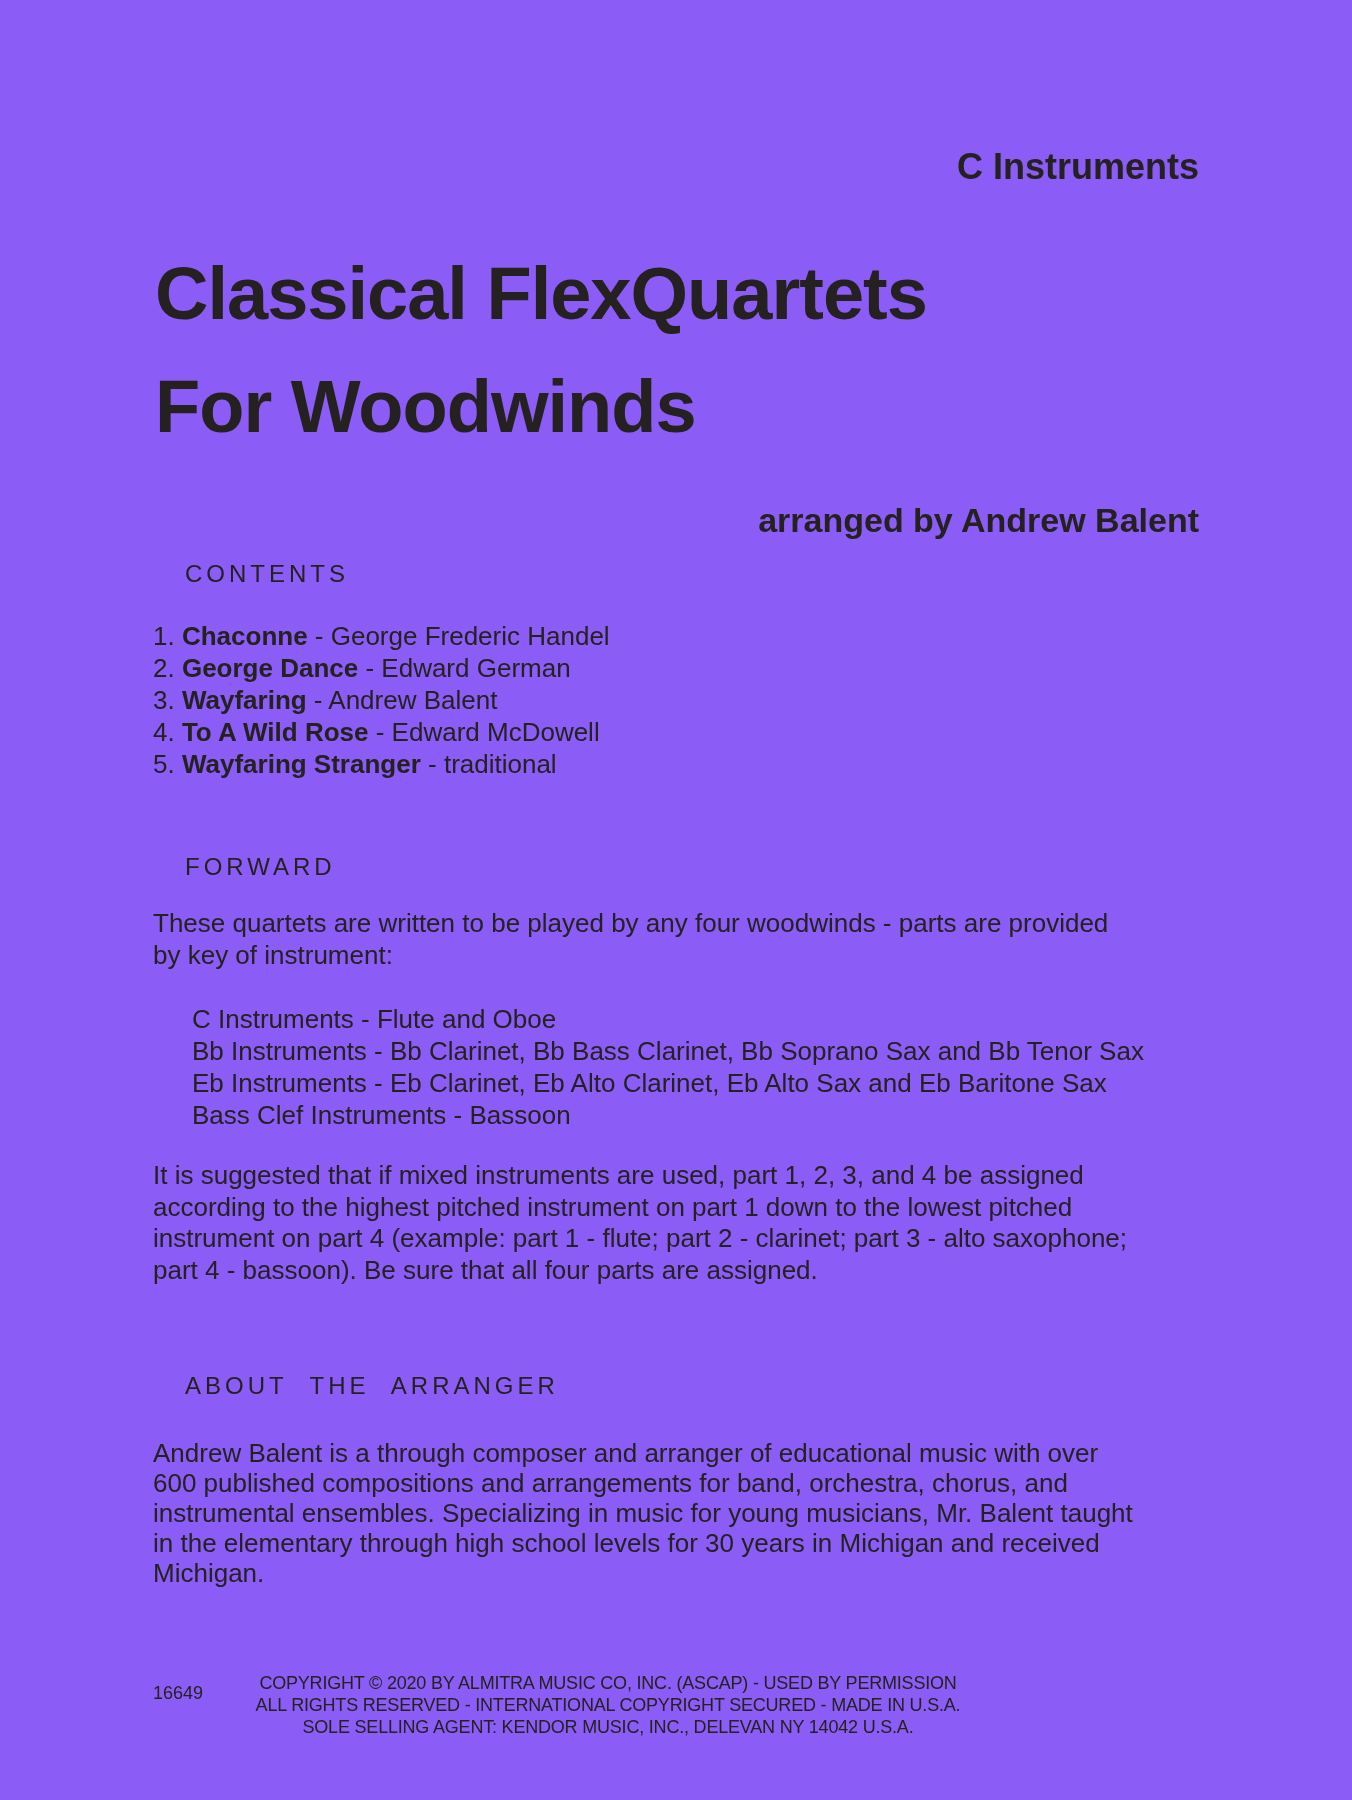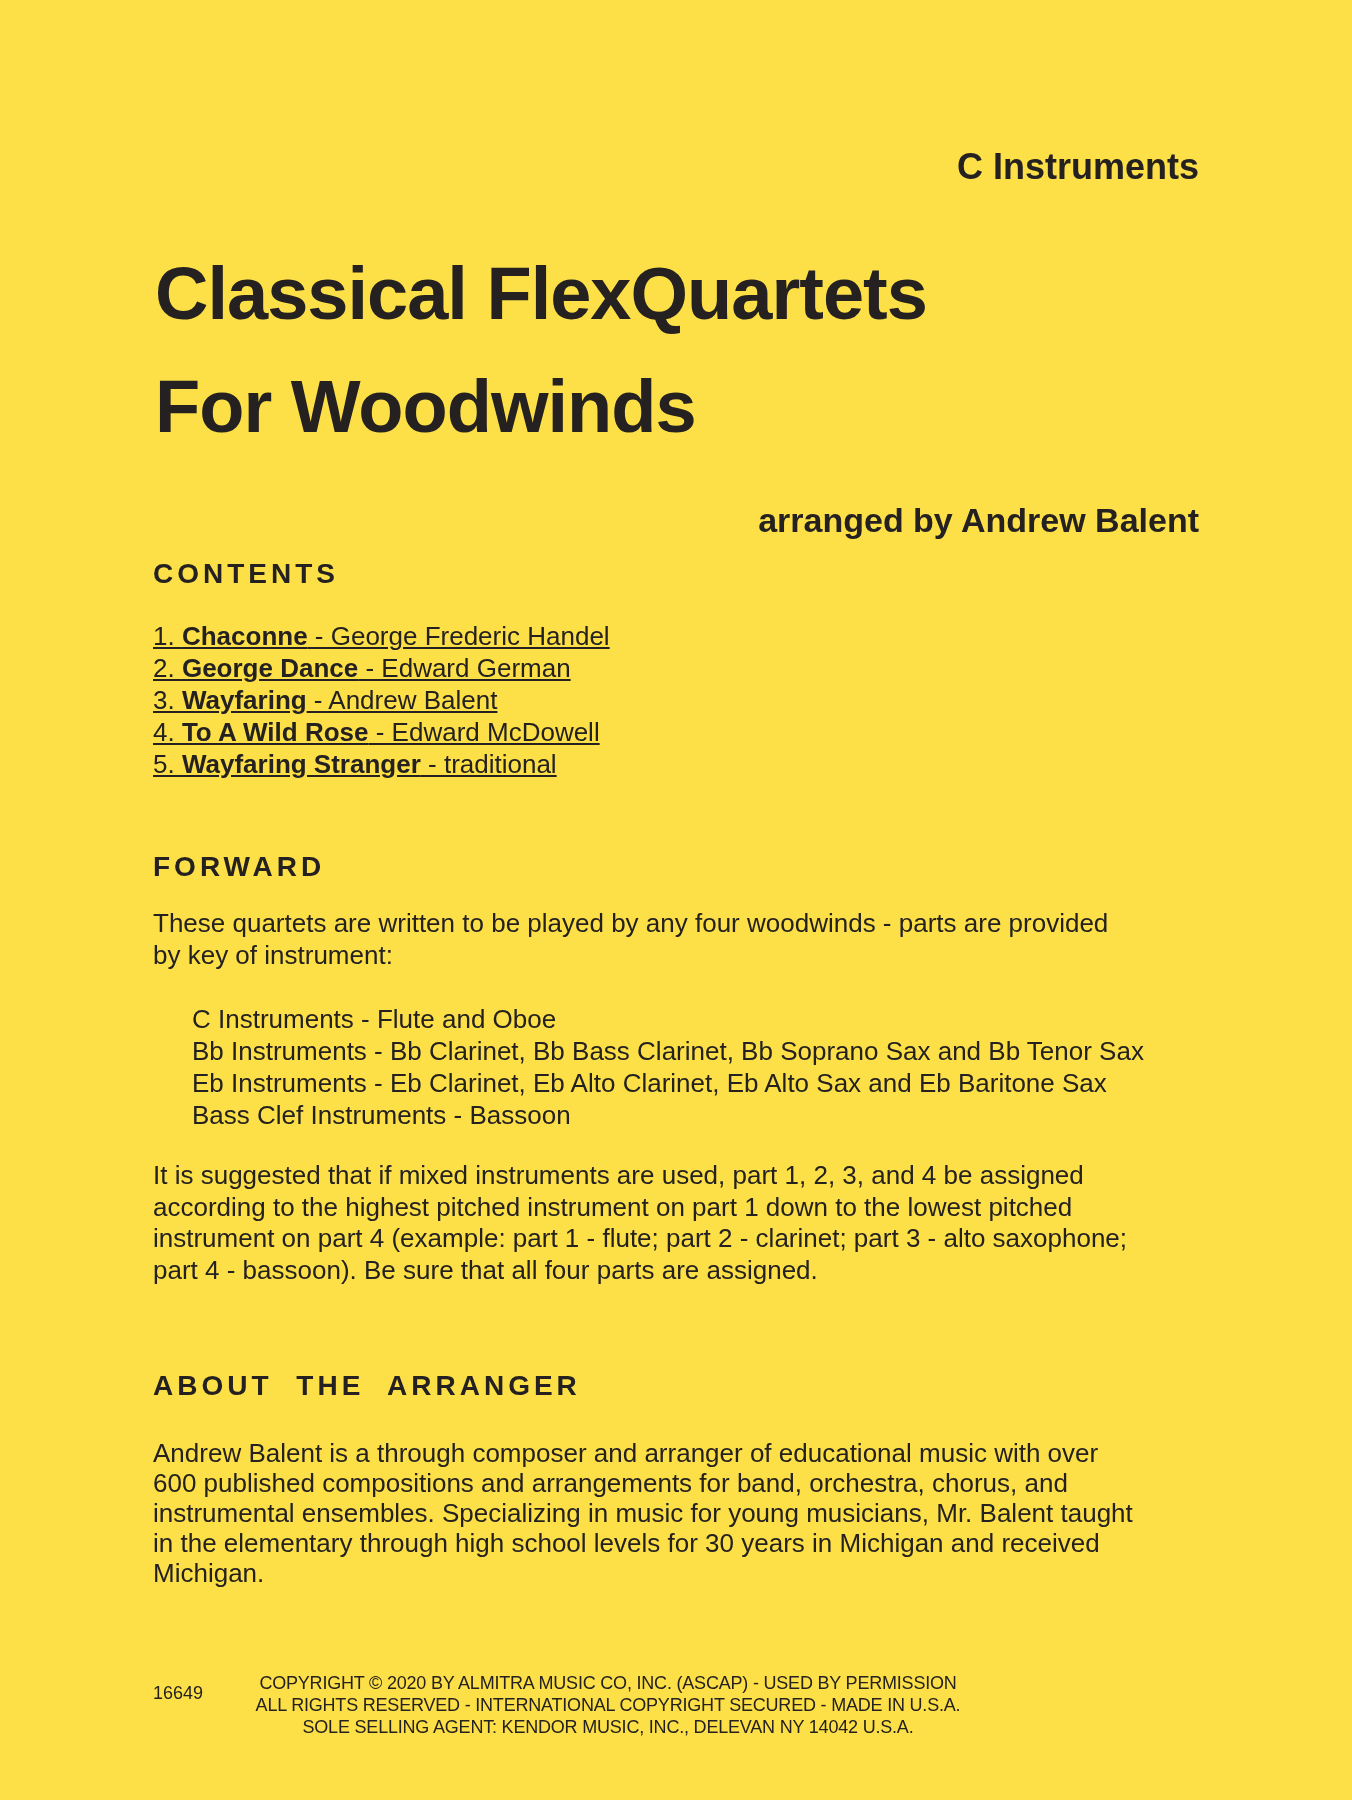--- a/index.html
+++ b/index.html
@@ -1,20 +1,20 @@
 <!DOCTYPE html>
 <html><head>
 <meta charset="utf-8">
 <style>
   html,body{margin:0;padding:0;background:#ffffff;}
   .page{
     position:relative;
     width:1352px;
     height:1800px;
-    background:#fde047;
+    background:#8b5cf6;
     color:#242120;
     font-family:"Liberation Sans", sans-serif;
     overflow:hidden;
   }
   .abs{position:absolute;}
   .instrument-label{
     top:149px; right:153px;
     font-size:36px; font-weight:bold;
     line-height:36px;
     letter-spacing:0px;
@@ -26,34 +26,35 @@
     letter-spacing:-1px;
     margin:0;
   }
   .title-line{display:block; white-space:nowrap;}
   .arranger{
     top:503px; right:153px;
     font-size:34px; font-weight:bold;
     line-height:34px;
   }
   .sec-heading{
-    font-size:28px; font-weight:bold;
+    font-size:24px; font-weight:normal;
     letter-spacing:4px;
     line-height:26px;
     white-space:nowrap;
+    margin-left:32px;
   }
   .heading-contents{top:561px; left:153px;}
   .heading-forward{top:854px; left:153px;}
   .heading-about{top:1373px; left:153px; word-spacing:12px;}
   .contents-list{
     top:620px; left:153px;
     font-size:26px; line-height:32px;
     list-style:none; margin:0; padding:0;
   }
-  .contents-item{white-space:nowrap;text-decoration:underline;}
+  .contents-item{white-space:nowrap;}
   .bold{font-weight:bold;}
   .body-par{
     font-size:26px; line-height:31.5px;
   }
   .par-intro{top:908px; left:153px;}
   .instrument-list{top:1003px; left:192px; line-height:32px;}
   .par-suggestion{top:1160px; left:153px;}
   .par-bio{top:1438px; left:153px; line-height:30px;}
   .line{display:block; white-space:nowrap;}
   .footer-copyright{

